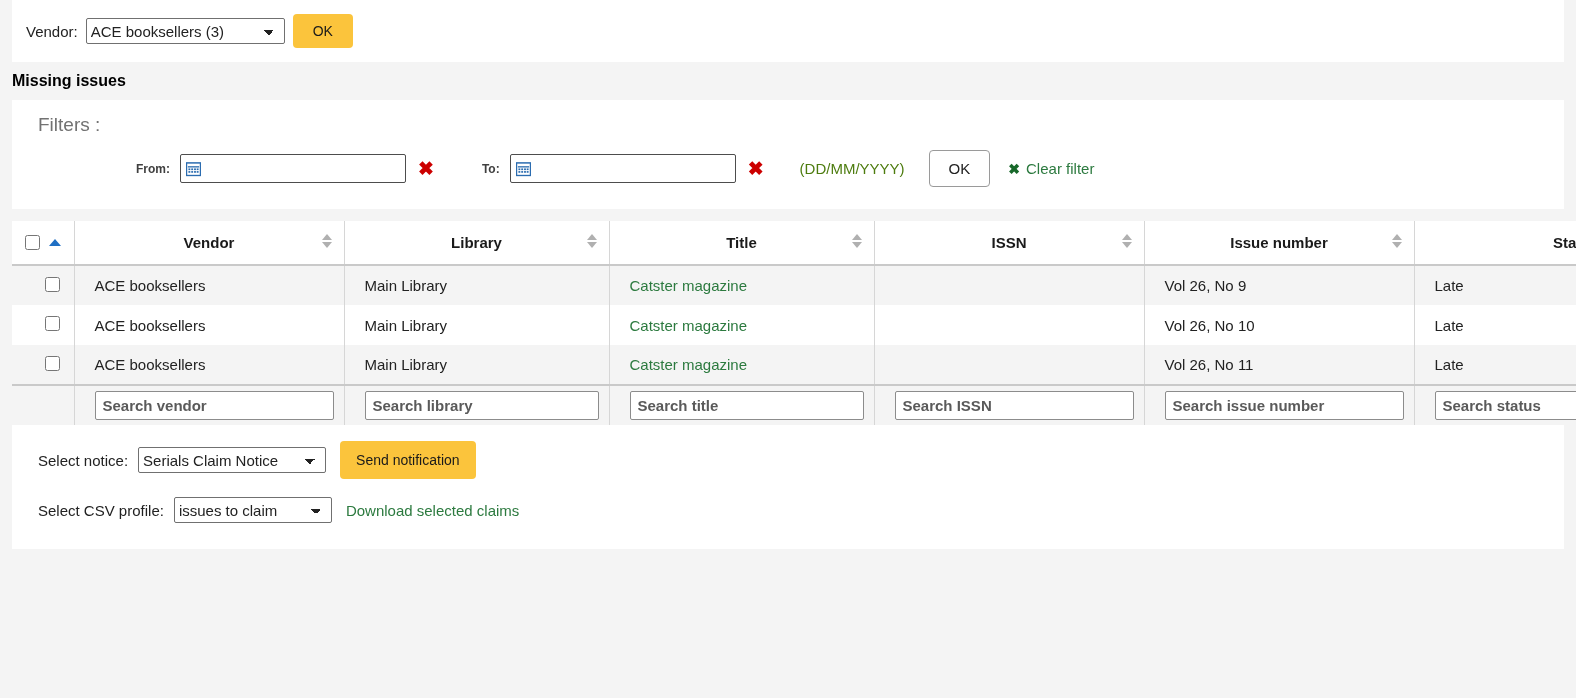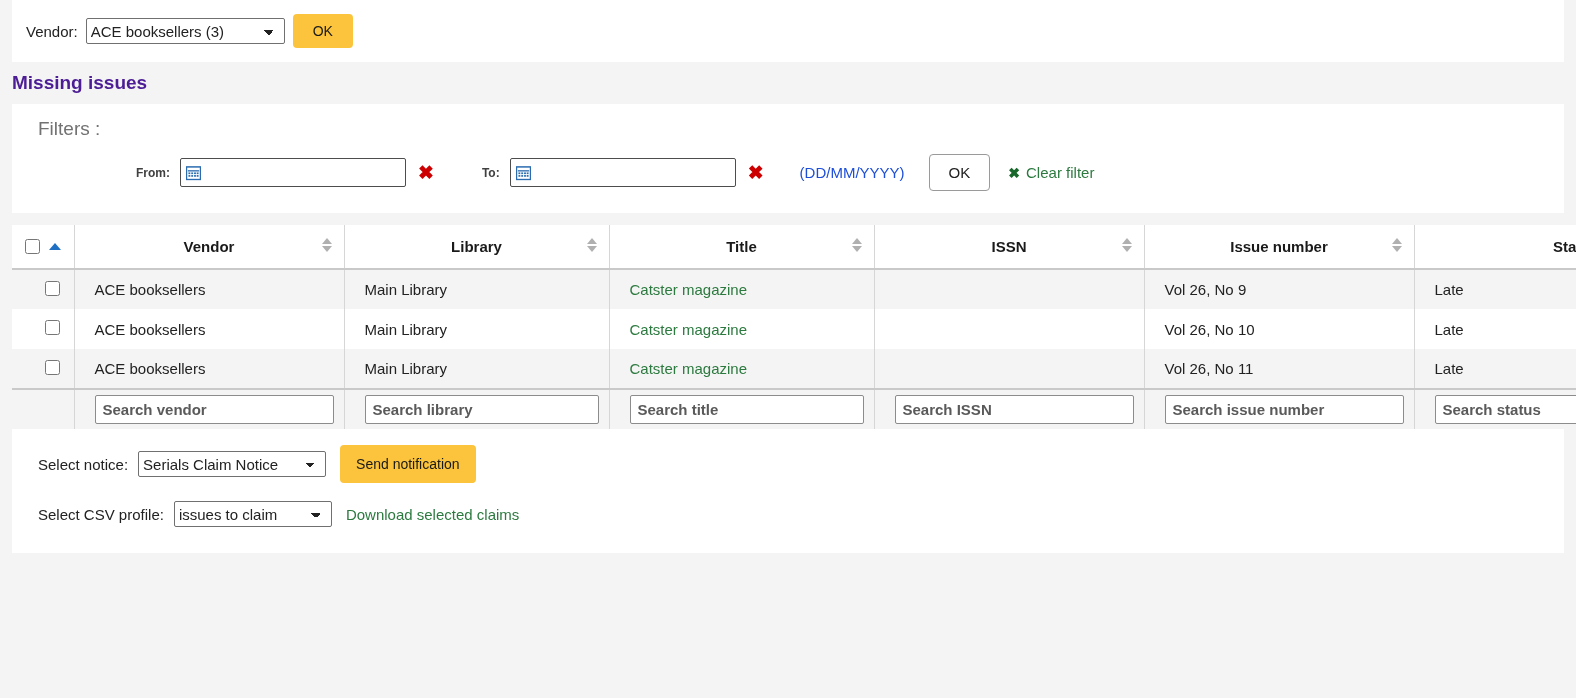--- a/index.html
+++ b/index.html
@@ -70,23 +70,23 @@
     font-family: "Liberation Sans", sans-serif;
     font-size: 14px;
     color: #1a1a1a;
     cursor: pointer;
     padding: 8px 18px;
   }
   .btn-ok-vendor { padding: 9px 20px; font-size: 14px; }
 
   
   .section-heading {
-    font-size: 19px;
+    font-size: 16px;
     font-weight: bold;
-    color: #4c1d95;
+    color: #000000;
     padding: 10px 0 10px 12px;
   }
 
   
   .filters-panel { padding: 14px 0 22px 0; }
   .filters-title {
     font-size: 19px;
     color: #727272;
     padding: 0 0 14px 26px;
     font-weight: normal;
@@ -135,21 +135,21 @@
     font-size: 19px;
     font-weight: bold;
     margin: 0 0 0 12px;
     cursor: pointer;
     line-height: 1;
     user-select: none;
   }
 
   .date-hint {
     font-size: 15px;
-    color: #1d4ed8;
+    color: #4d7c0f;
     margin-left: 36px;
   }
 
   .btn-outline {
     background: #ffffff;
     border: 1px solid #9a9a9a;
     border-radius: 4px;
     font-family: "Liberation Sans", sans-serif;
     font-size: 15px;
     color: #222;

